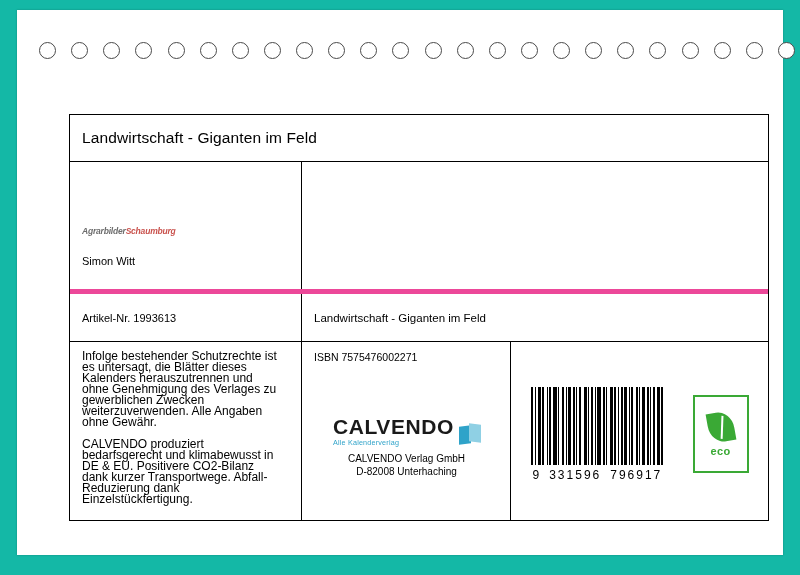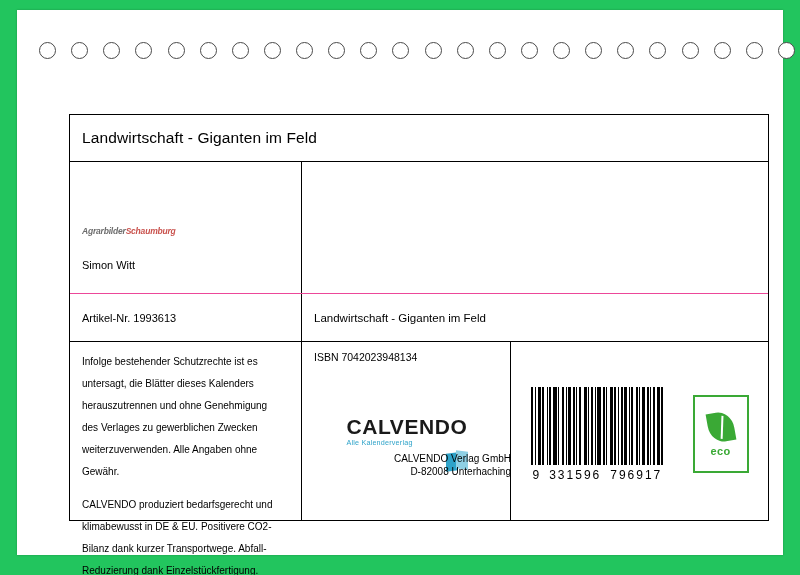--- a/index.html
+++ b/index.html
@@ -11,21 +11,21 @@
     width: 800px;
     height: 575px;
     font-family: "Liberation Sans", sans-serif;
     position: relative;
     overflow: hidden;
   }
   
   .page {
     position: absolute;
     inset: 0;
-    background: #22c55e;
+    background: #14b8a6;
   }
   .calendar-sheet {
     position: absolute;
     left: 17px;
     top: 10px;
     width: 766px;
     height: 545px;
     background: #ffffff;
     box-shadow: 0 0 2px rgba(0,0,0,0.25);
   }
@@ -70,21 +70,21 @@
     padding-left: 12px;
     box-sizing: border-box;
   }
   .title-row .title {
     font-size: 15.5px;
     color: #000;
     letter-spacing: 0.1px;
   }
   .mid-row {
     height: 132px;
-    border-bottom: 1px solid #ec4899;
+    border-bottom: 5px solid #ec4899;
   }
   .mid-left {
     width: 232px;
     border-right: 1px solid #000;
     box-sizing: border-box;
     position: relative;
   }
   .brandmark {
     position: absolute;
     left: 12px;
@@ -132,22 +132,22 @@
     height: 178px;
   }
   .legal-col {
     width: 232px;
     border-right: 1px solid #000;
     box-sizing: border-box;
     padding: 9px 12px 0 12px;
   }
   .legal-col p {
     margin: 0 8px 11px 0;
-    font-size: 10px;
-    line-height: 22px;
+    font-size: 12px;
+    line-height: 11px;
     color: #000;
   }
   .pub-col {
     width: 209px;
     border-right: 1px solid #000;
     box-sizing: border-box;
     padding: 9px 0 0 12px;
     position: relative;
   }
   .isbn {
@@ -158,21 +158,20 @@
     position: absolute;
     left: 8px;
     top: 74px;
     width: 194px;
     text-align: center;
   }
   .calvendo-wordmark {
     display: inline-flex;
     align-items: flex-end;
     gap: 5px;
-    flex-direction: column;
   }
   .cal-text {
     text-align: left;
     line-height: 1;
   }
   .cal-main {
     font-size: 21px;
     font-weight: bold;
     letter-spacing: 0.6px;
     color: #1a1a1a;
@@ -202,21 +201,21 @@
     left: 10px; top: 0px;
     width: 12px; height: 18px;
     background: #8fd0e4;
     transform: skewY(8deg);
   }
   .pub-address {
     position: absolute;
     left: 0;
     top: 110px;
     width: 209px;
-    text-align: right;
+    text-align: center;
     font-size: 10px;
     line-height: 13px;
   }
   .barcode-col {
     flex: 1;
     box-sizing: border-box;
     position: relative;
     display: flex;
     align-items: center;
     justify-content: center;
@@ -336,21 +335,21 @@
       </div>
 
       <div class="row bottom-row">
 
         <div class="legal-col">
           <p>Infolge bestehender Schutzrechte ist es untersagt, die Blätter dieses Kalenders herauszutrennen und ohne Genehmigung des Verlages zu gewerblichen Zwecken weiterzuverwenden. Alle Angaben ohne Gewähr.</p>
           <p>CALVENDO produziert bedarfsgerecht und klimabewusst in DE &amp; EU. Positivere CO2-Bilanz dank kurzer Transportwege. Abfall-Reduzierung dank Einzelstückfertigung.</p>
         </div>
 
         <div class="pub-col">
-          <p class="isbn">ISBN 7042023948134</p>
+          <p class="isbn">ISBN 7575476002271</p>
 
           <div class="calvendo-logo">
             <div class="calvendo-wordmark">
               <span class="cal-text">
                 <span class="cal-main">CALVENDO</span>
                 <span class="cal-sub">Alle Kalenderverlag</span>
               </span>
               <span class="cal-book">
                 <span class="pg1"></span>
                 <span class="pg2"></span>

